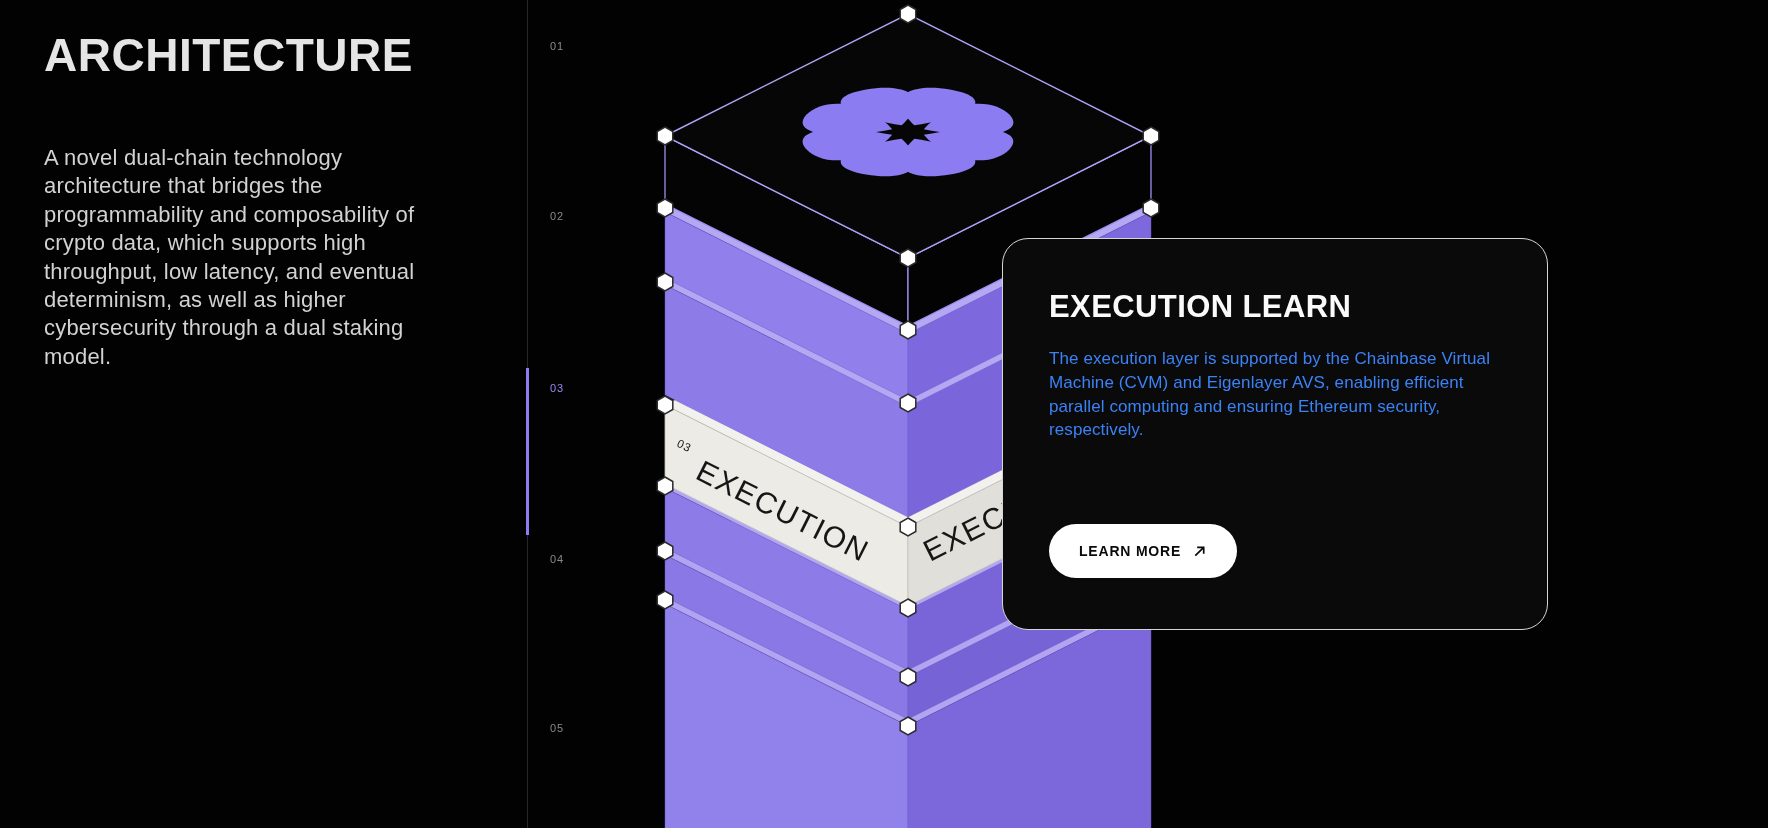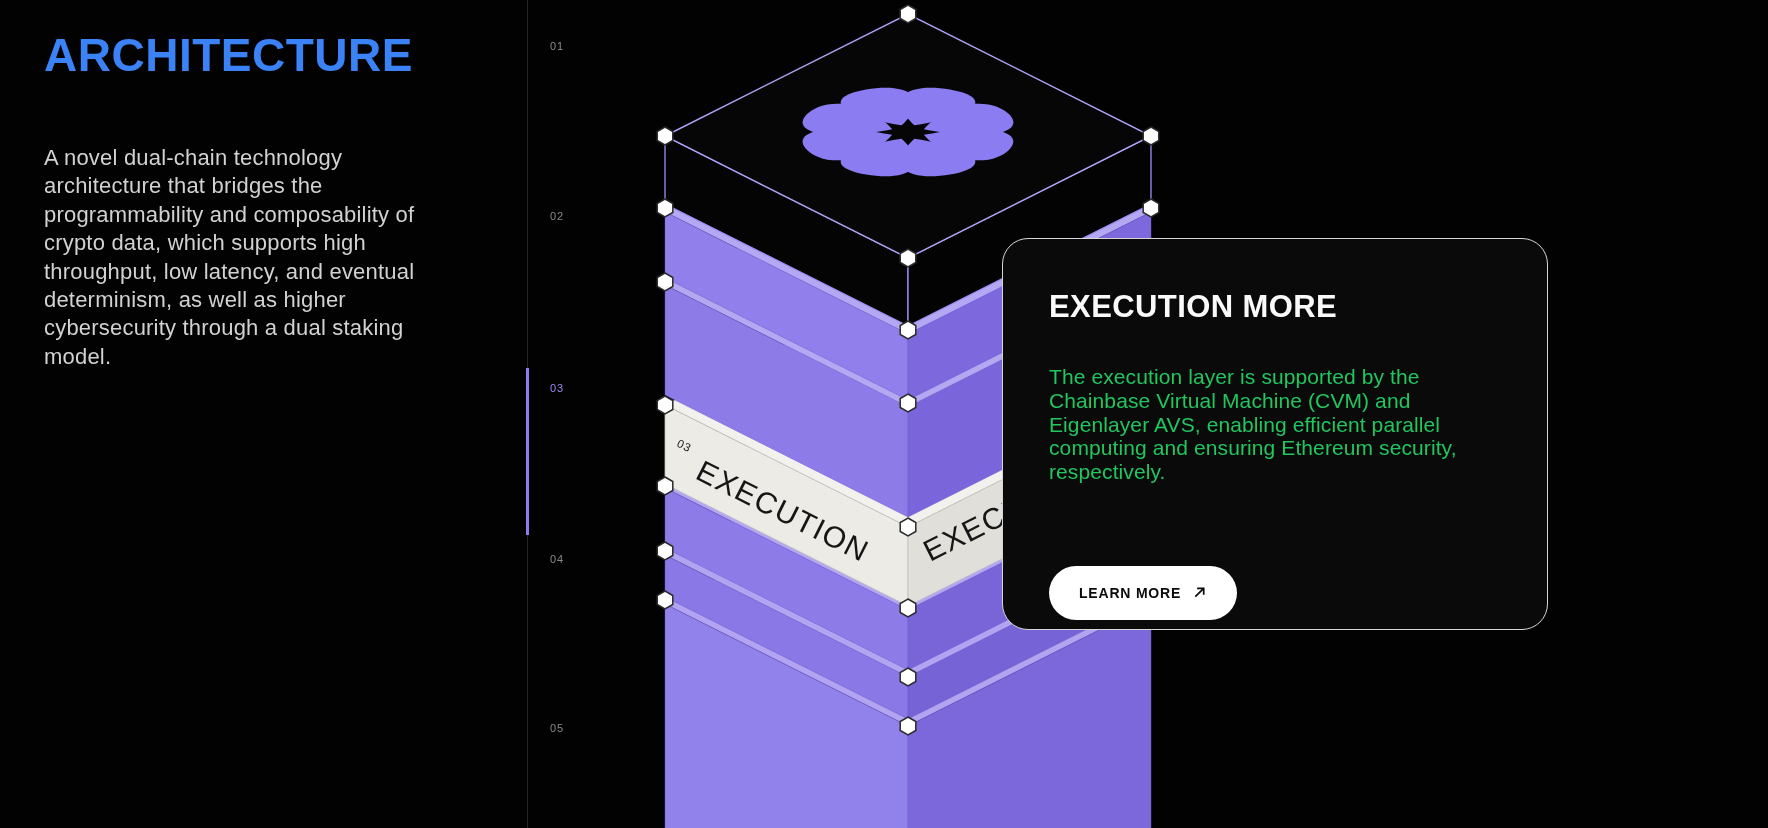--- a/index.html
+++ b/index.html
@@ -14,21 +14,21 @@
   }
 
   
   .page-title {
     position: absolute;
     left: 44px;
     top: 28px;
     font-size: 46px;
     font-weight: 700;
     letter-spacing: 0.5px;
-    color: #3b82f6;
+    color: #e5e5e5;
   }
   .page-desc {
     position: absolute;
     left: 44px;
     top: 144px;
     width: 402px;
     font-size: 22px;
     line-height: 28.4px;
     letter-spacing: 0.2px;
     color: #d2d2d2;
@@ -93,26 +93,26 @@
     z-index: 10;
     padding: 50px 46px;
   }
   .card-title {
     font-size: 31px;
     font-weight: 700;
     letter-spacing: 0.4px;
     color: #fafafa;
   }
   .card-body {
-    margin-top: 40px;
+    margin-top: 22px;
     width: 462px;
-    font-size: 21px;
+    font-size: 17px;
     line-height: 23.8px;
     letter-spacing: 0.1px;
-    color: #22c55e;
+    color: #3b82f6;
   }
   .learn-more {
     margin-top: 82px;
     display: inline-flex;
     align-items: center;
     gap: 11px;
     height: 54px;
     padding: 0 30px;
     background: #ffffff;
     color: #0a0a0a;
@@ -217,21 +217,21 @@
       <use href="#hexnode" class="node" transform="translate(908,527)"></use>
       <use href="#hexnode" class="node" transform="translate(908,608)"></use>
       <use href="#hexnode" class="node" transform="translate(665,551)"></use>
       <use href="#hexnode" class="node" transform="translate(908,677)"></use>
       <use href="#hexnode" class="node" transform="translate(665,600)"></use>
       <use href="#hexnode" class="node" transform="translate(908,726)"></use>
     </g>
   </svg>
 
   <div class="info-card">
-    <h2 class="card-title">EXECUTION MORE</h2>
+    <h2 class="card-title">EXECUTION LEARN</h2>
     <p class="card-body">The execution layer is supported by the Chainbase Virtual Machine (CVM) and Eigenlayer AVS, enabling efficient parallel computing and ensuring Ethereum security, respectively.</p>
     <button class="learn-more">
       <span>LEARN MORE</span>
       <svg width="15" height="15" viewBox="0 0 16 16">
         <path d="M3.5 12.5 L12.5 3.5 M5.5 3.5 H12.5 V10.5" fill="none" stroke="#0a0a0a" stroke-width="1.8"></path>
       </svg>
     </button>
   </div>
 
 </div>

